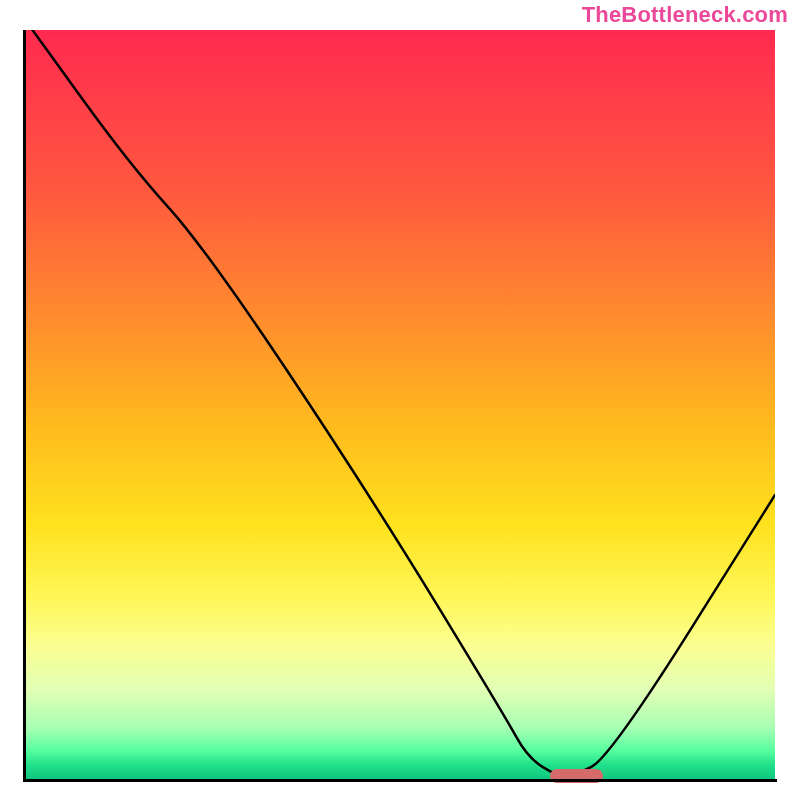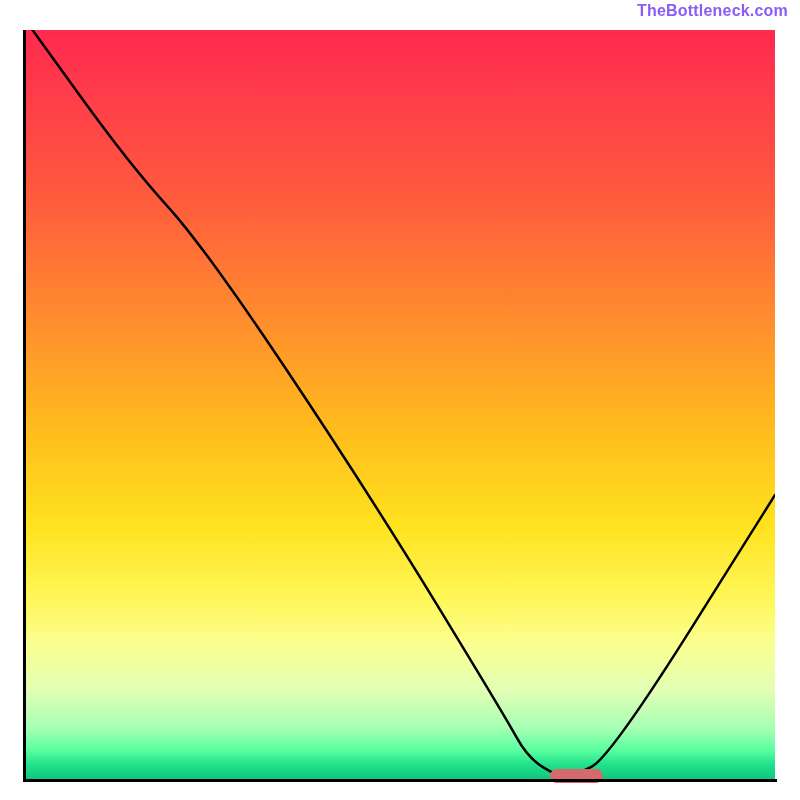--- a/index.html
+++ b/index.html
@@ -13,23 +13,23 @@
   .chart-wrap {
     position: relative;
     width: 800px;
     height: 800px;
   }
   .watermark {
     position: absolute;
     top: 2px;
     right: 12px;
     font-family: Arial, Helvetica, sans-serif;
-    font-size: 16px;
+    font-size: 22px;
     font-weight: 600;
-    color: #8b5cf6;
+    color: #ec4899;
     letter-spacing: 0.2px;
     user-select: none;
   }
   .plot-area {
     position: absolute;
     left: 25px;
     top: 30px;
     width: 750px;
     height: 750px;
     background: linear-gradient(

